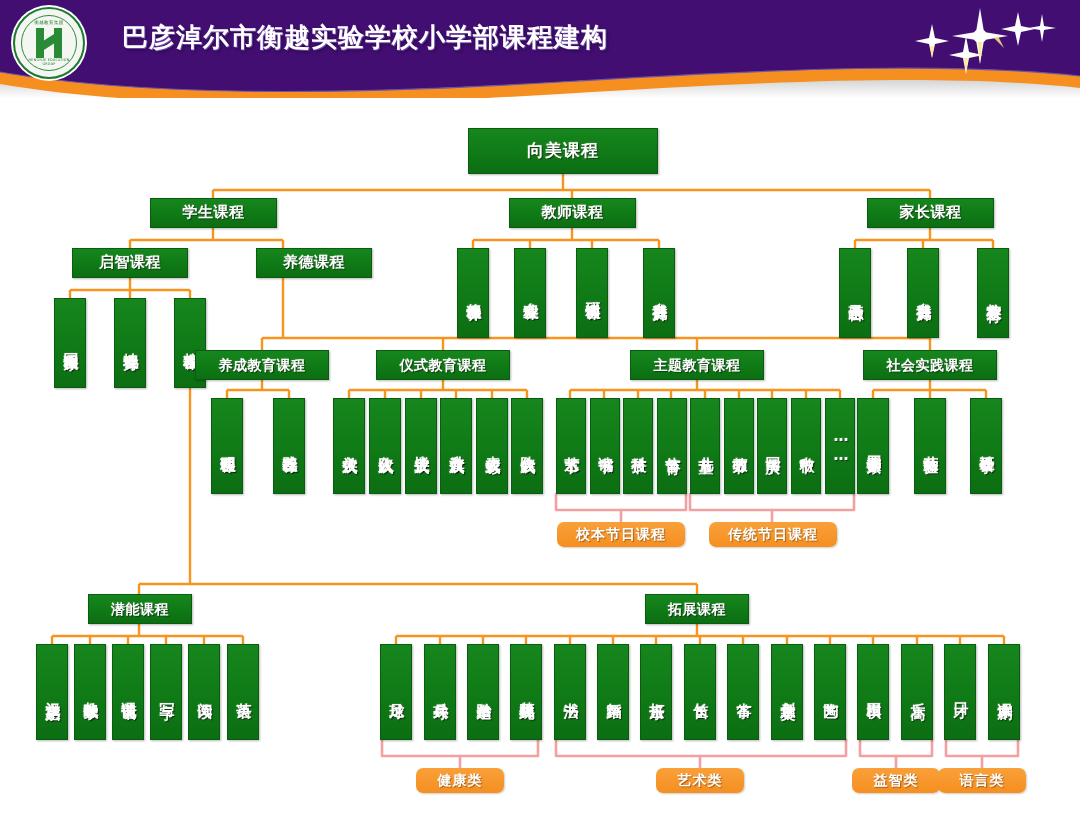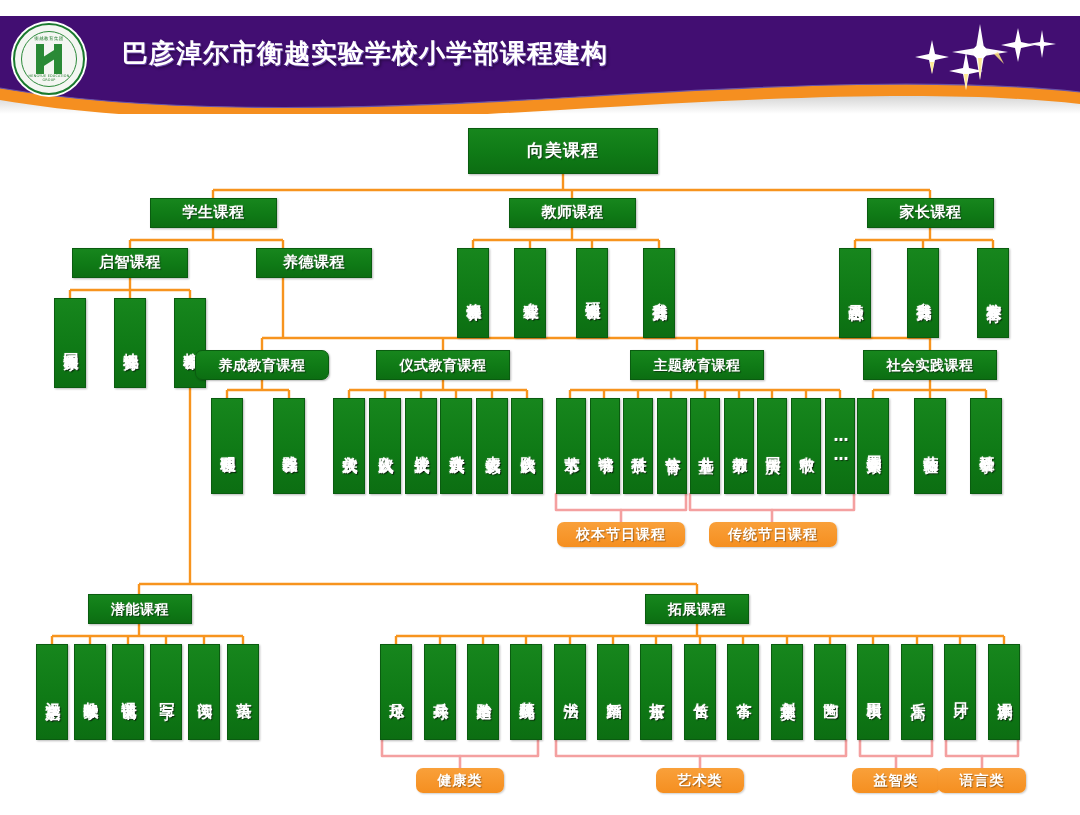--- a/index.html
+++ b/index.html
@@ -6,21 +6,21 @@
   * { box-sizing: border-box; margin: 0; padding: 0; }
   html, body {
     width: 1080px; height: 815px;
     font-family: "DejaVu Sans", "Liberation Sans", sans-serif;
     background: #ffffff;
     overflow: hidden;
   }
   #stage { position: relative; width: 1080px; height: 815px; background:#fff; }
 
   
-  .header-wrap { position:absolute; left:0; top:0; width:1080px; height:98px; overflow:hidden;margin-top:16px; }
+  .header-wrap { position:absolute; left:0; top:0; width:1080px; height:98px; overflow:hidden; }
   .header-purple {
     position:absolute; left:0; top:0; width:1080px; height:80px;
     background: linear-gradient(180deg,#3d1470 0%, #420e72 45%, #3a0f66 100%);
   }
   .header-curve { position:absolute; left:0; top:0; width:1080px; height:98px; }
   .logo-circle {
     position:absolute; left:13px; top:7px; width:72px; height:72px;
     border-radius:50%;
     background:#f4f6f2;
     border:2px solid #1a7a2e;
@@ -322,21 +322,21 @@
     <div class="node v" style="left:839px; top:150px; width:32px; height:90px;">
       <span>亲子融合</span>
     </div>
     <div class="node v" style="left:907px; top:150px; width:32px; height:90px;">
       <span>自我提升</span>
     </div>
     <div class="node v" style="left:977px; top:150px; width:32px; height:90px;">
       <span>家校共育</span>
     </div>
 
-    <div class="node h3" style="left:195px; top:252px; width:134px; height:30px;border-radius:7px;">
+    <div class="node h3" style="left:195px; top:252px; width:134px; height:30px;">
       <span>养成教育课程</span>
     </div>
     <div class="node h3" style="left:630px; top:252px; width:134px; height:30px;">
       <span>主题教育课程</span>
     </div>
     <div class="node h3" style="left:376px; top:252px; width:134px; height:30px;">
       <span>仪式教育课程</span>
     </div>
     <div class="node h3" style="left:863px; top:252px; width:134px; height:30px;">
       <span>社会实践课程</span>

